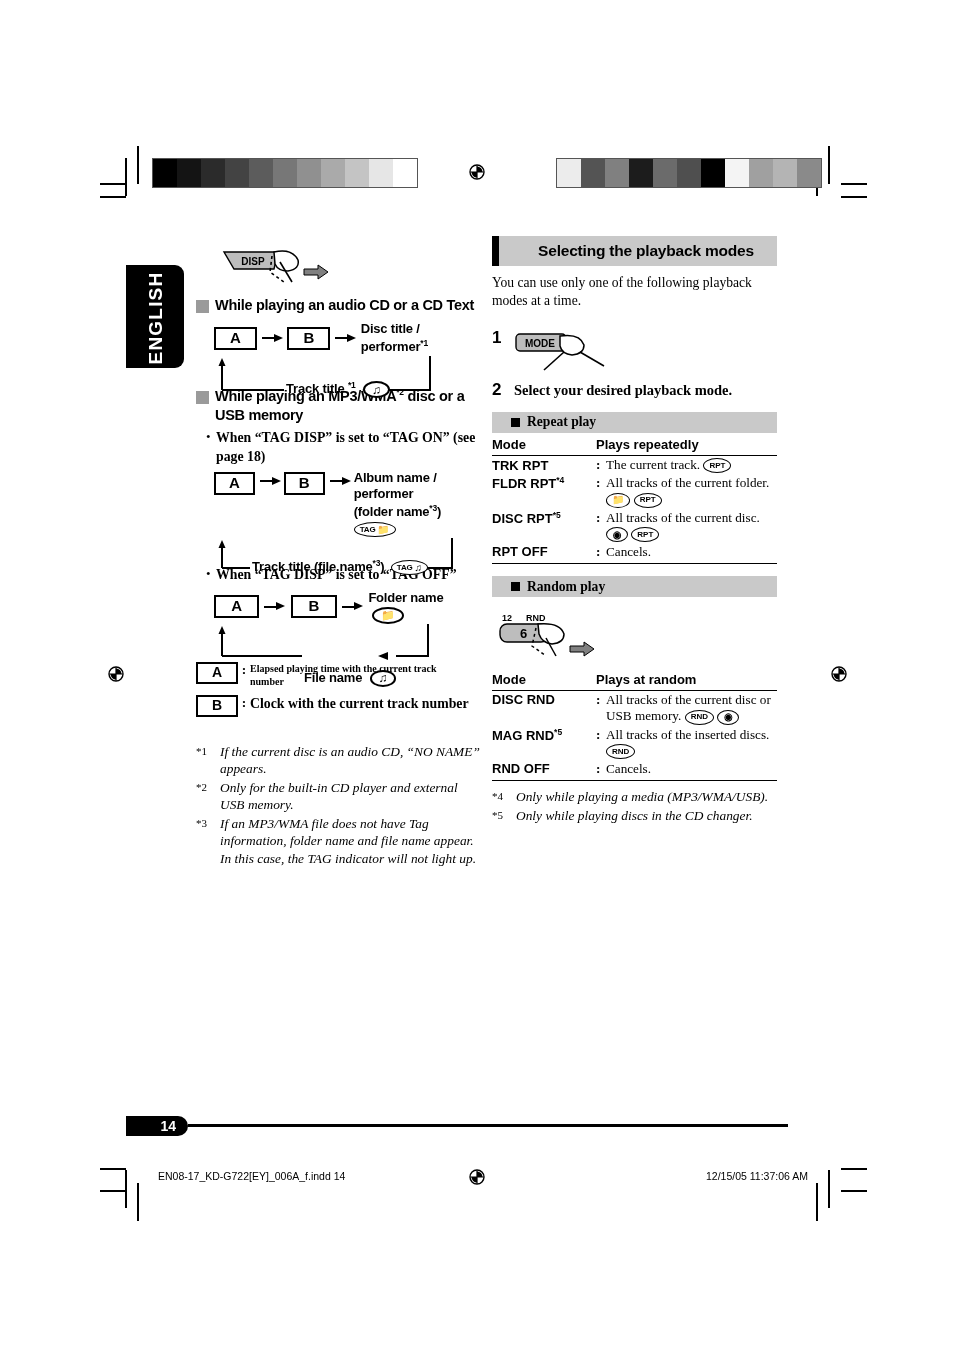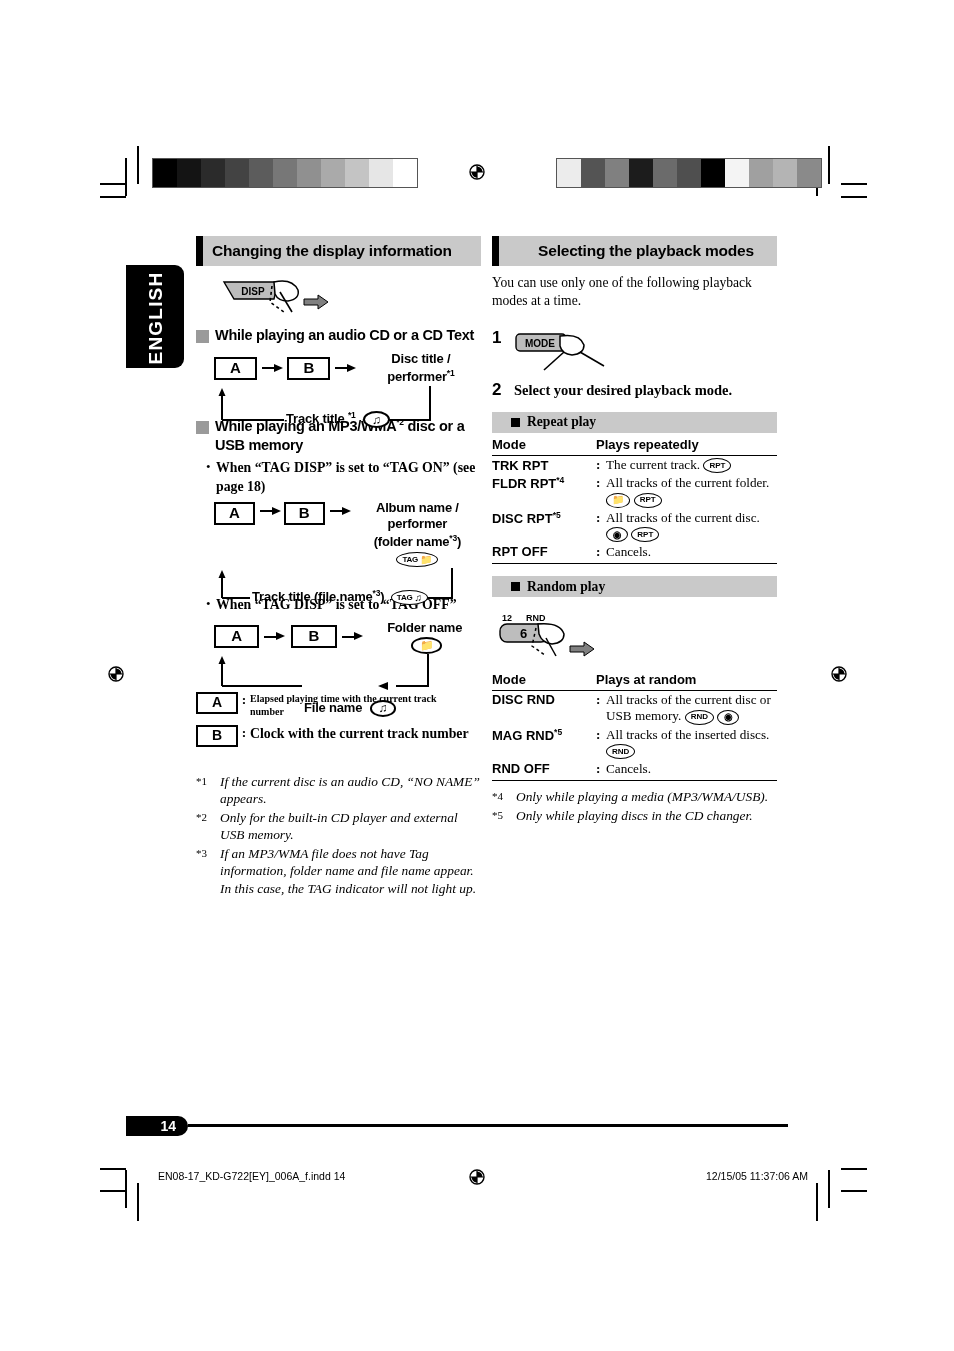--- a/index.html
+++ b/index.html
@@ -57,21 +57,21 @@
   .ab.small{width:38px;height:18px;line-height:17px;font-size:14px;}
 
   
   .flow{position:relative;margin:6px 0 4px 18px;}
   .flow .row1{display:flex;align-items:center;}
   .arrow-r{display:inline-block;width:22px;height:9px;position:relative;margin:0 5px;}
   .arrow-r:before{content:"";position:absolute;left:0;top:3.5px;width:14px;height:2px;background:#000;}
   .arrow-r:after{content:"";position:absolute;left:12px;top:0;border-left:9px solid #000;
       border-top:4.5px solid transparent;border-bottom:4.5px solid transparent;}
   .lbl{font-family:"Liberation Sans",sans-serif;font-weight:bold;font-size:13px;line-height:1.28;
-       letter-spacing:-0.2px;text-align:center;}
+       letter-spacing:-0.2px;}
   .sup{font-size:8.5px;vertical-align:super;}
 
   
   .pill{display:inline-flex;align-items:center;justify-content:center;gap:2px;
         border:2px solid #000;border-radius:50%;padding:1px 7px;min-width:22px;height:17px;
         background:#fff;vertical-align:middle;font-family:"Liberation Sans",sans-serif;
         font-weight:bold;font-size:9px;line-height:1;box-sizing:border-box;}
   .pill.sm{height:15px;font-size:8px;padding:0 5px;border-width:1.6px;}
   .note-glyph{font-size:12px;line-height:1;}
 
@@ -196,23 +196,20 @@
     <span style="background: rgb(180, 180, 180);"></span>
     <span style="background: rgb(138, 138, 138);"></span>
   </div>
 
 <div id="lang-tab">
   <div class="txt">ENGLISH</div>
 </div>
 
 <div class="col" id="col-left">
 
-  <div class="sec-head">
-    <div class="t">Changing the display information</div>
-  </div>
 
   <div class="btn-illo" style="height:44px;margin-left:26px;">
     <svg width="120" height="44" viewBox="0 0 120 44">
       <path d="M2 10 L56 10 L52 27 L12 27 Z" fill="#bdbdbd" stroke="#000" stroke-width="1.4"></path>
       <text x="31" y="23" font-family="Liberation Sans, sans-serif" font-size="10" font-weight="bold" text-anchor="middle" fill="#000">DISP</text>
       <path d="M52 10 Q70 6 76 18 Q78 27 66 29 Q56 29 53 22 Z" fill="#fff" stroke="#000" stroke-width="1.5"></path>
       <path d="M50 14 L48 30 L62 40" stroke="#000" stroke-width="1.6" fill="none" stroke-dasharray="3 3"></path>
       <path d="M58 20 L70 40" stroke="#000" stroke-width="1.6" fill="none"></path>
       <path d="M82 27 L96 27 L96 23 L106 30 L96 37 L96 33 L82 33 Z" fill="#808080" stroke="#000" stroke-width="1"></path>
     </svg>

